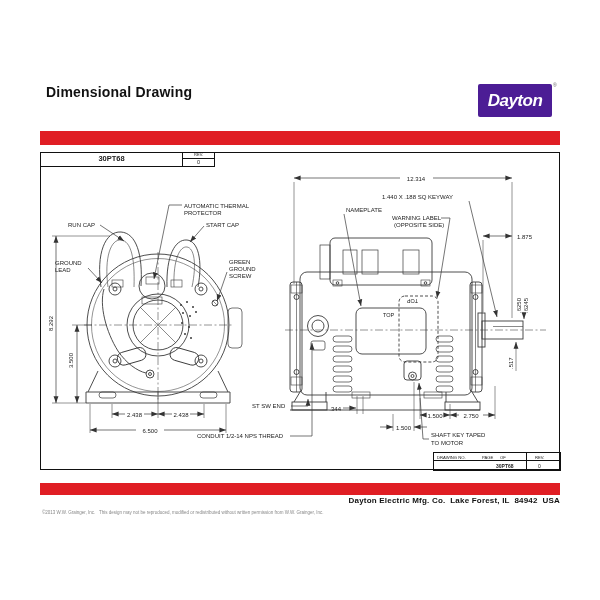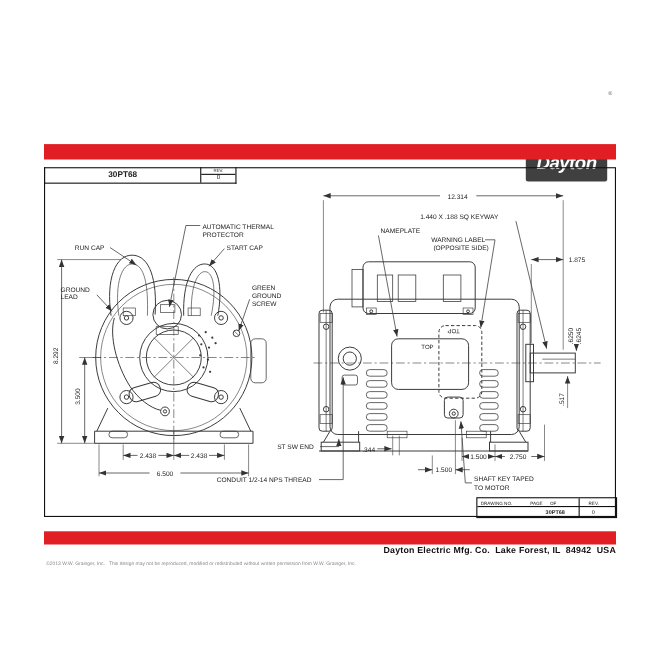--- a/index.html
+++ b/index.html
@@ -1,21 +1,21 @@
 <!DOCTYPE html>
 <html><head>
 <meta charset="utf-8">
 <style>
   html,body{margin:0;padding:0;background:#fff;}
   .page{position:relative;width:600px;height:600px;background:#fff;overflow:hidden;
         font-family:"Liberation Sans",sans-serif;color:#222;}
   .hdr-title{position:absolute;left:46px;top:84px;font-size:14px;font-weight:bold;
              letter-spacing:.2px;color:#111;}
-  .logo{position:absolute;left:478px;top:84px;width:74px;height:33px;background:#404040;
-        border-radius:2px;display:flex;align-items:center;justify-content:center;margin-top:48px;}
+  .logo{position:absolute;left:478px;top:84px;width:74px;height:33px;background:#4c1d95;
+        border-radius:2px;display:flex;align-items:center;justify-content:center;}
   .logo span{color:#fff;font-style:italic;font-weight:bold;font-size:17px;letter-spacing:-.5px;}
   .reg{position:absolute;left:553px;top:82px;font-size:5px;color:#666;}
   .redbar{position:absolute;left:40px;width:520px;background:#e01e24;}
   .redbar.top{top:131px;height:14px;}
   .redbar.bot{top:483px;height:12px;}
   .frame{position:absolute;left:40px;top:152px;width:518px;height:316px;border:1.5px solid #111;}
   
   .tb-top{position:absolute;left:40px;top:152px;width:173px;height:14px;border:1px solid #111;
           border-top:none;display:flex;}
   .tb-top .pn{width:142px;border-right:1px solid #111;text-align:center;font-weight:bold;
@@ -39,20 +39,21 @@
   .copyright{position:absolute;left:42px;top:510px;font-size:4.5px;color:#888;white-space:pre;}
   svg.draw{position:absolute;left:0;top:0;pointer-events:none;}
   svg.draw text{font-family:"Liberation Sans",sans-serif;font-size:6px;fill:#222;stroke:none;}
   svg.draw text.sm{font-size:5.5px;}
 </style>
 </head>
 <body>
 
 <div class="page">
 
+  <div class="hdr-title">Dimensional Drawing</div>
   <div class="logo">
     <span>Dayton</span>
   </div>
   <span class="reg">®</span>
 
   <div class="redbar top"></div>
 
   <div class="frame"></div>
 
   <div class="tb-top">

